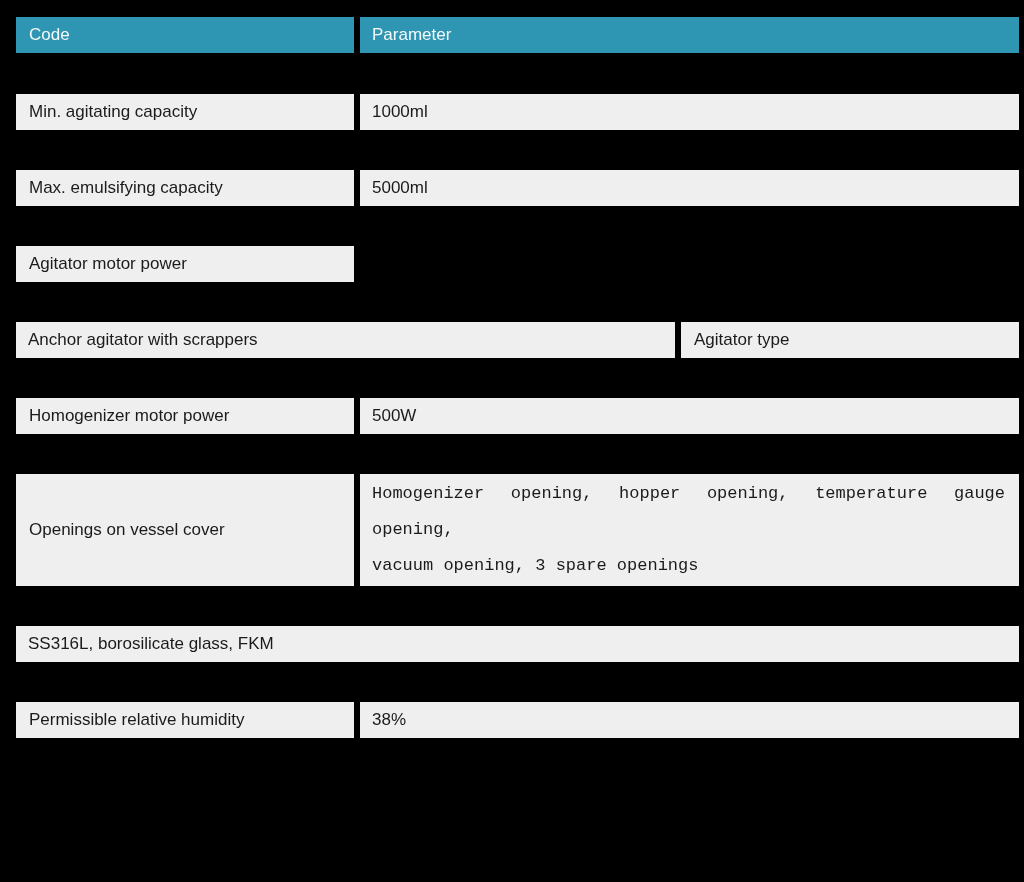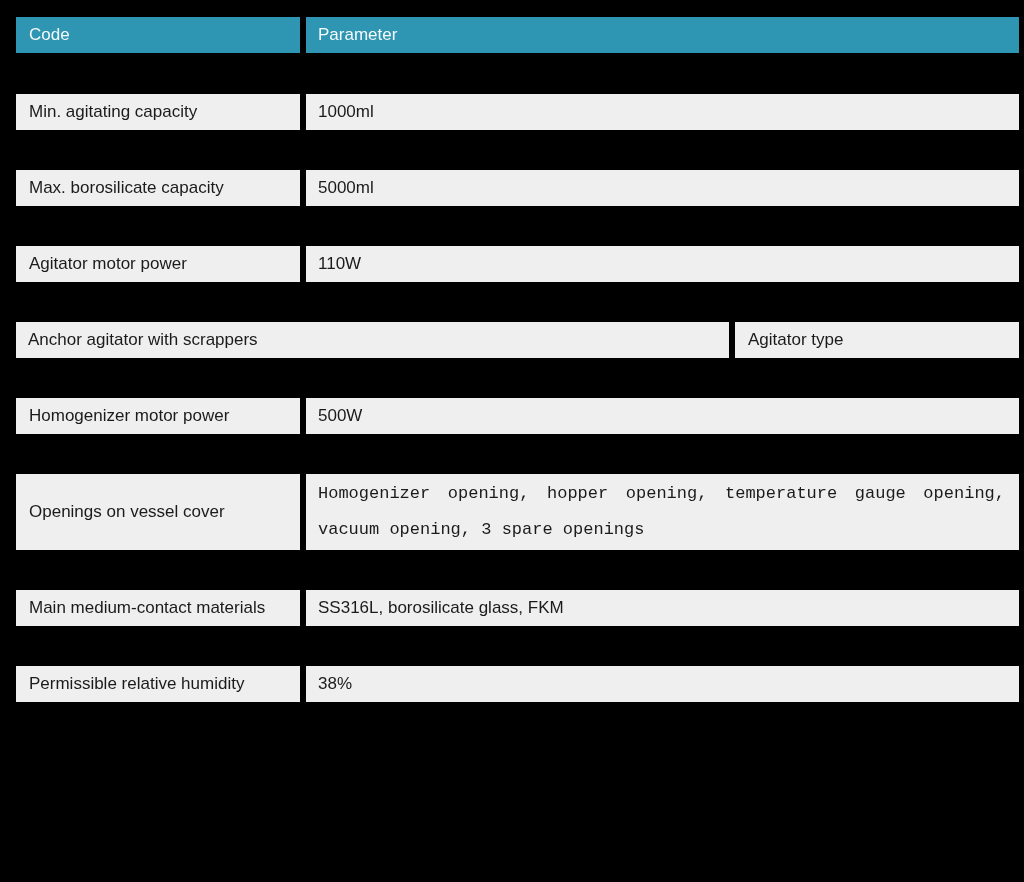--- a/index.html
+++ b/index.html
@@ -34,21 +34,21 @@
   }
   .cell {
     box-sizing: border-box;
     display: flex;
     align-items: center;
     font-size: 17px;
     line-height: 1.2;
   }
   .code-cell {
     flex: none;
-    width: 284px;
+    width: 338px;
     padding-left: 13px;
     padding-right: 8px;
   }
   .param-cell {
     flex: 1;
     padding-left: 12px;
     padding-right: 14px;
   }
   .head-cell {
     background: var(--header-bg, #2E95B2);
@@ -84,28 +84,27 @@
     <div class="cell code-cell head-cell">Code</div>
     <div class="cell param-cell head-cell">Parameter</div>
   </div>
   <div class="tbody">
   <div class="trow">
     <div class="cell code-cell">Min. agitating capacity</div>
     <div class="cell param-cell">1000ml</div>
   </div>
 
   <div class="trow">
-    <div class="cell code-cell">Max. borosilicate capacity</div>
+    <div class="cell code-cell">Max. emulsifying capacity</div>
     <div class="cell param-cell">5000ml</div>
   </div>
 
 
   <div class="trow">
     <div class="cell code-cell">Agitator motor power</div>
-    <div class="cell param-cell">110W</div>
   </div>
 
   <div class="trow">
     <div class="cell param-cell">Anchor agitator with scrappers</div>
     <div class="cell code-cell">Agitator type</div>
   </div>
 
   <div class="trow">
     <div class="cell code-cell">Homogenizer motor power</div>
     <div class="cell param-cell">500W</div>
@@ -113,21 +112,20 @@
 
   <div class="trow tall">
     <div class="cell code-cell">Openings on vessel cover</div>
     <div class="cell param-cell">
           <span class="pline jline">Homogenizer opening, hopper opening, temperature gauge opening,</span>
           <span class="pline">vacuum opening, 3 spare openings</span>
         </div>
   </div>
 
   <div class="trow">
-    <div class="cell code-cell">Main medium-contact materials</div>
     <div class="cell param-cell">SS316L, borosilicate glass, FKM</div>
   </div>
 
 
   <div class="trow">
     <div class="cell code-cell">Permissible relative humidity</div>
     <div class="cell param-cell">38%</div>
   </div>
 </div>
 </div>

